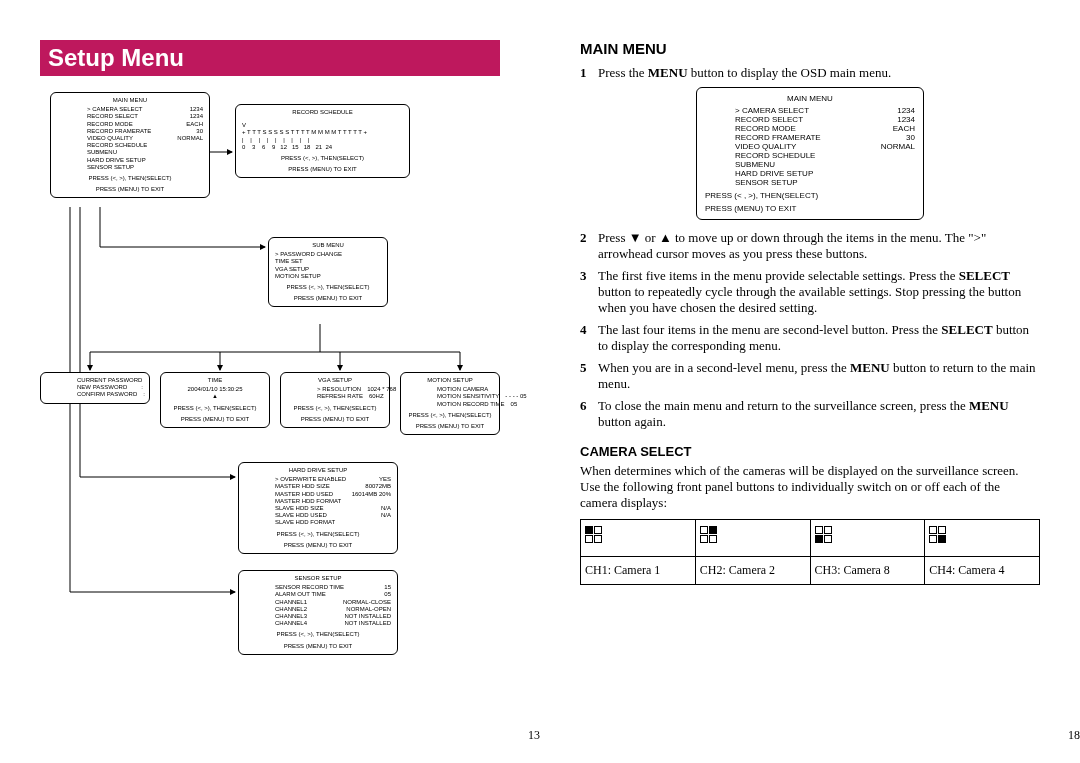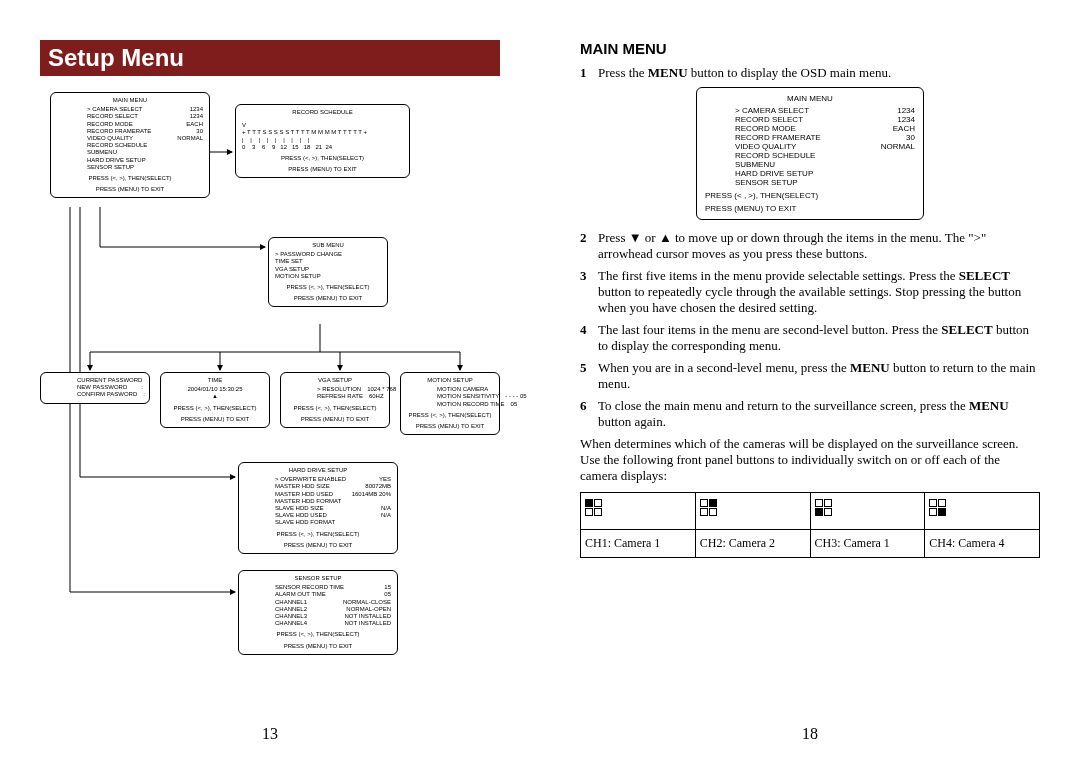--- a/index.html
+++ b/index.html
@@ -16,26 +16,26 @@
     width: 50%;
     box-sizing: border-box;
     padding: 40px 40px 20px 40px;
     font-size: 13px;
     position: relative;
   }
   .page-num {
     position: absolute;
     bottom: 20px;
     left: 0; right: 0;
-    text-align: center;
-    font-size: 16px;
+    text-align: right;
+    font-size: 12px;
   }
   
   .banner {
-    background: #7f1d1d;
+    background: #be185d;
     color: #fff;
     font-family: Arial, Helvetica, sans-serif;
     font-weight: bold;
     font-size: 24px;
     padding: 4px 8px;
     margin-bottom: 16px;
   }
   .diagram {
     font-family: Arial, Helvetica, sans-serif;
     font-size: 6px;
@@ -405,34 +405,35 @@
     </span>
       </li>
     <li>
         <span class="num">6</span>
         <span class="txt">
       <span>To close the main menu and return to the surveillance screen, press the </span><b>MENU</b><span> button again.</span>
     </span>
       </li>
   </ol>
 
+  <div class="h-sub">CAMERA SELECT</div>
   <div>When determines which of the cameras will be displayed on the surveillance screen. Use the following front panel buttons to individually switch on or off each of the camera displays:</div>
 
   <table class="camera-table">
     <tbody>
         <tr>
       <td><span class="quad"><span class="f"></span><span></span><span></span><span></span></span></td>
       <td><span class="quad"><span></span><span class="f"></span><span></span><span></span></span></td>
       <td><span class="quad"><span></span><span></span><span class="f"></span><span></span></span></td>
       <td><span class="quad"><span></span><span></span><span></span><span class="f"></span></span></td>
     </tr>
     <tr>
       <td>CH1: Camera 1</td>
       <td>CH2: Camera 2</td>
-      <td>CH3: Camera 1</td>
+      <td>CH3: Camera 8</td>
       <td>CH4: Camera 4</td>
     </tr>
   </tbody>
     </table>
 
 
   <div class="page-num">18</div>
 </div>
 
 </body></html>

